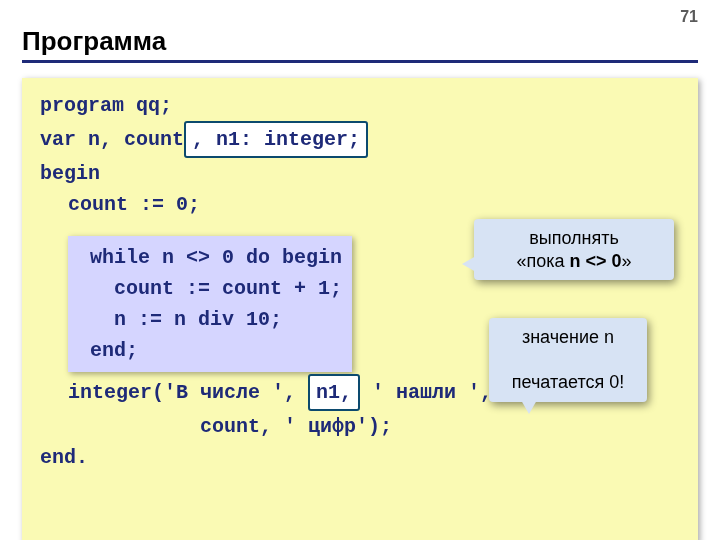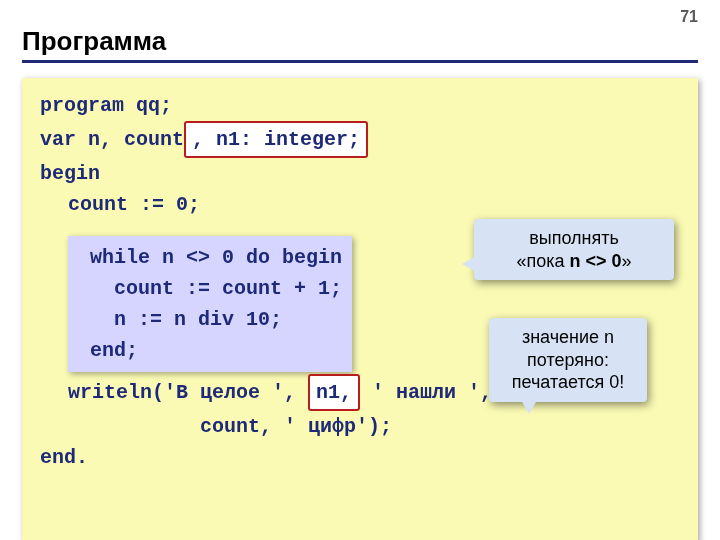--- a/index.html
+++ b/index.html
@@ -46,21 +46,21 @@
       padding: 12px 18px;
       font-family: "Courier New", monospace;
       font-size: 20px;
       font-weight: bold;
       color: #1e2a78;
       line-height: 1.55;
     }
     .inline-wrap { white-space: nowrap; }
     .red-box {
       display: inline-block;
-      border: 2px solid #b91c1c;
+      border: 2px solid #0c4a6e;
       background: #fff;
       color: #1e2a78;
       padding: 1px 6px;
       border-radius: 3px;
       font-family: "Courier New", monospace;
       font-weight: bold;
       vertical-align: baseline;
     }
     .while-block {
       display: inline-block;
@@ -142,29 +142,29 @@
   <div class="ind1">count := 0;</div>
 
   <div class="ind1">
     <span class="while-block"> while n &lt;&gt; 0 do begin
    count := count + 1;
    n := n div 10;
  end;</span>
   </div>
 
   <div class="ind1 inline-wrap">
-    <span>writeln('В целое ', </span><span class="red-box">n1,</span><span> ' нашли ',</span>
+    <span>integer('В числе ', </span><span class="red-box">n1,</span><span> ' нашли ',</span>
   </div>
 
   <div style="padding-left: 160px;">count, ' цифр');</div>
   <div>end.</div>
 </div>
 
 <div class="callout callout1">
   <span>выполнять</span><br>
   <span>«пока </span><b>n &lt;&gt; 0</b><span>»</span>
 </div>
 
 <div class="callout callout2">
   <span>значение n</span><br>
-  <span>потеряно:</span><br>
+  <br>
   <span>печатается 0!</span>
 </div>
 
 </body></html>

